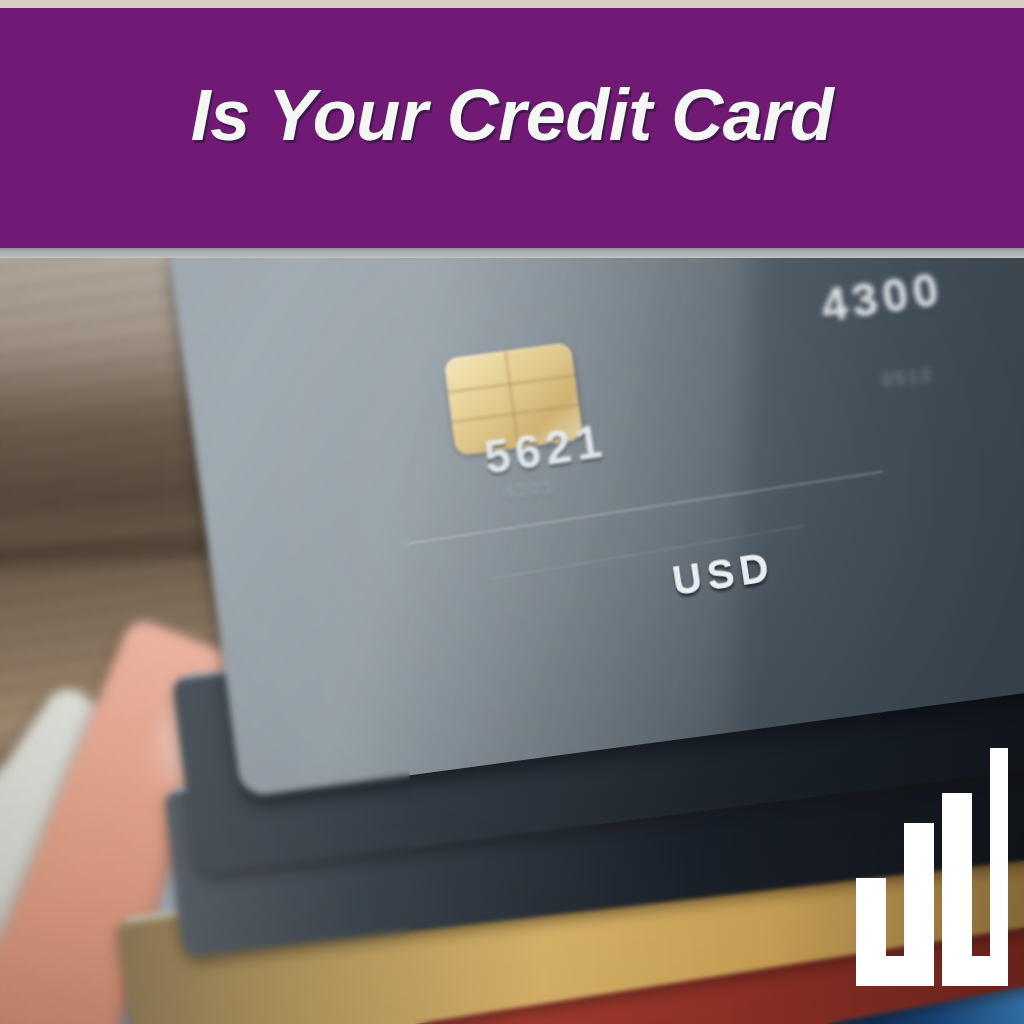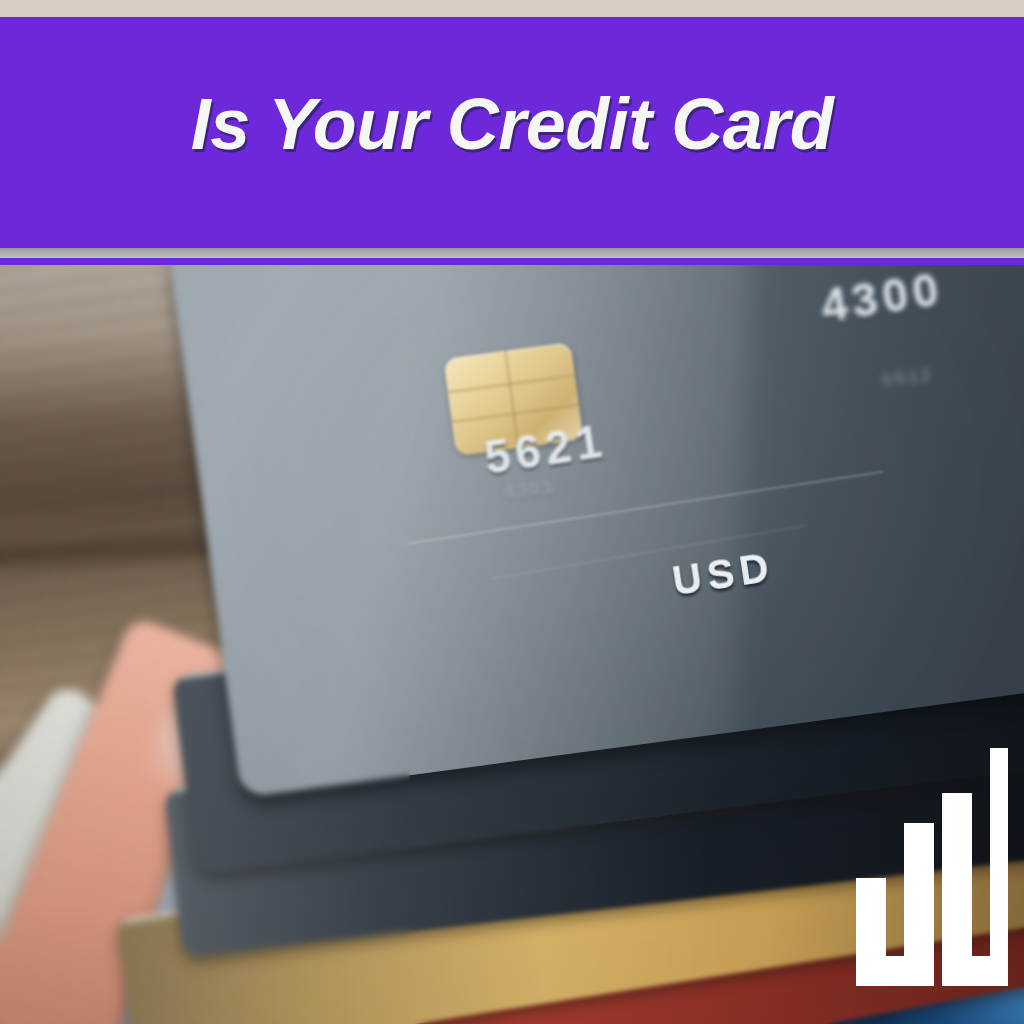--- a/index.html
+++ b/index.html
@@ -16,24 +16,24 @@
     position: relative;
     width: 1024px;
     height: 1024px;
     overflow: hidden;
     background: #d8cfc4;
   }
 
   
   .banner {
     position: absolute;
-    left: 0; top: 17px;
+    left: 0; top: 8px;
     width: 1024px;
     height: 248px;
-    background: #6d28d9;
+    background: #701a75;
     z-index: 40;
     display: flex;
     flex-direction: column;
     align-items: center;
     justify-content: center;
   }
   .banner-line {
     color: #f4f7f4;
     font-family: "Liberation Sans", sans-serif;
     font-weight: bold;

